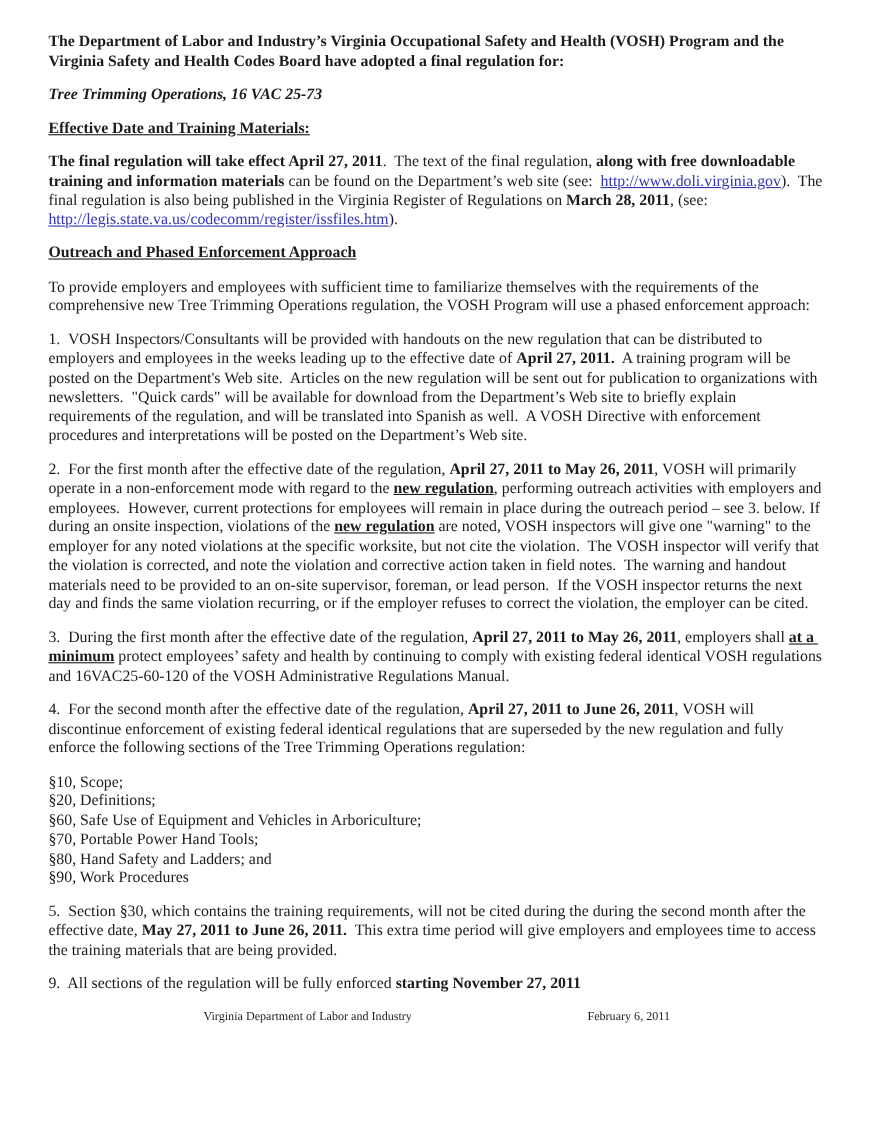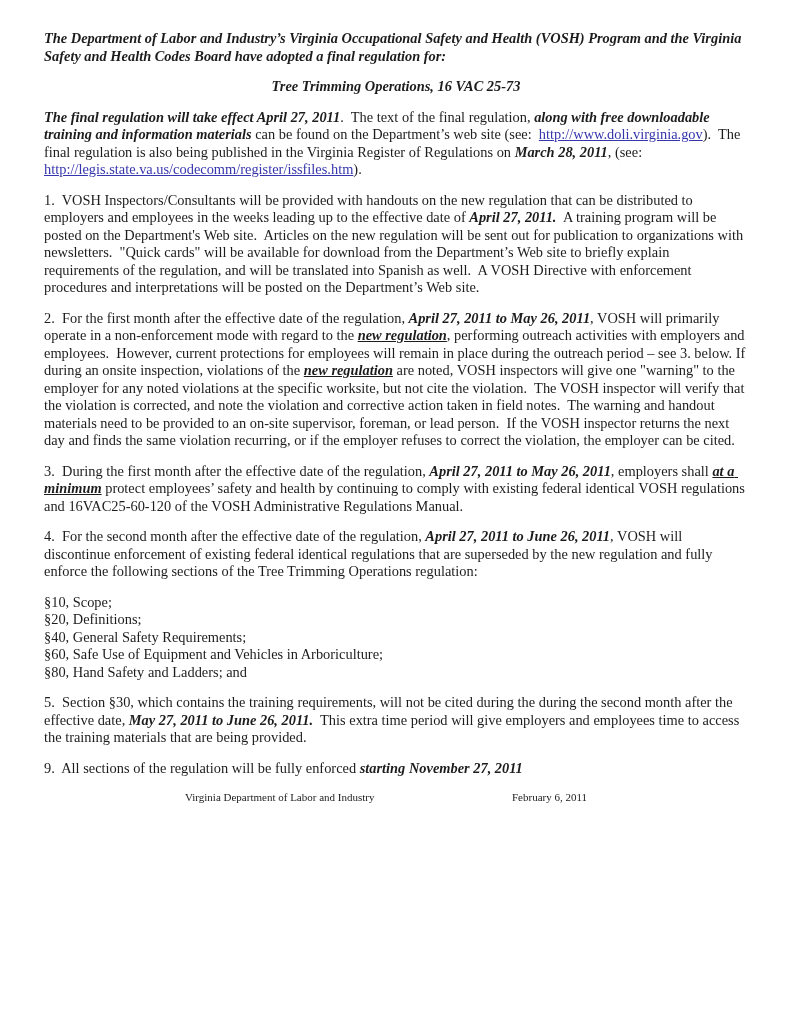--- a/index.html
+++ b/index.html
@@ -20,24 +20,23 @@
     font-family: "Liberation Serif", serif;
     font-size: 14.4px;
     line-height: 17.5px;
     color: var(--text-color, #1c1c1c);
     overflow: hidden;
   }
   .page p {
     margin: 0 0 13px 0;
     white-space: pre-wrap;
   }
-  .b { font-weight: bold; font-style: italic; }
+  .b { font-weight: bold; }
   .u { text-decoration: underline; }
   .title {
-    text-align: center;
     font-weight: bold;
     font-style: italic;
   }
   .heading {
     font-weight: bold;
     text-decoration: underline;
   }
   a.doc-link {
     color: var(--link-color, #3535ad);
     text-decoration: underline;
@@ -53,50 +52,54 @@
   }
   .footer {
     position: relative;
     margin-top: 10px;
     font-size: 11px;
     line-height: 14px;
     height: 14px;
     text-align: center;
   }
   .footer .left { position: absolute; left: 141px; }
-  .footer .right { position: absolute; left: 468px; }
+  .footer .right { position: absolute; left: 490px; }
 </style>
 </head>
 <body style="background: rgb(255, 255, 255);">
 
 <div class="page">
 
   <p><span class="b">The Department of Labor and Industry’s Virginia Occupational Safety and Health (VOSH) Program and the Virginia Safety and Health Codes Board have adopted a final regulation for:</span></p>
 
   <p class="title">Tree Trimming Operations, 16 VAC 25-73</p>
 
+  <p class="heading">Effective Date and Training Materials:</p>
 
   <p><span class="b">The final regulation will take effect April 27, 2011</span><span>.  The text of the final regulation, </span><span class="b">along with free downloadable training and information materials</span><span> can be found on the Department’s web site (see:  </span><a class="doc-link" href="#">http://www.doli.virginia.gov</a><span>).  The final regulation is also being published in the Virginia Register of Regulations on </span><span class="b">March 28, 2011</span><span>, (see: </span><a class="doc-link" href="#">http://legis.state.va.us/codecomm/register/issfiles.htm</a><span>).</span></p>
 
+  <p class="heading">Outreach and Phased Enforcement Approach</p>
 
+  <p><span>To provide employers and employees with sufficient time to familiarize themselves with the requirements of the comprehensive new Tree Trimming Operations regulation, the VOSH Program will use a phased enforcement approach:</span></p>
 
   <p><span>1.  VOSH Inspectors/Consultants will be provided with handouts on the new regulation that can be distributed to employers and employees in the weeks leading up to the effective date of </span><span class="b">April 27, 2011.</span><span>  A training program will be posted on the Department's Web site.  Articles on the new regulation will be sent out for publication to organizations with newsletters.  "Quick cards" will be available for download from the Department’s Web site to briefly explain requirements of the regulation, and will be translated into Spanish as well.  A VOSH Directive with enforcement procedures and interpretations will be posted on the Department’s Web site.</span></p>
 
   <p><span>2.  For the first month after the effective date of the regulation, </span><span class="b">April 27, 2011 to May 26, 2011</span><span>, VOSH will primarily operate in a non-enforcement mode with regard to the </span><span class="b u">new regulation</span><span>, performing outreach activities with employers and employees.  However, current protections for employees will remain in place during the outreach period – see 3. below. If during an onsite inspection, violations of the </span><span class="b u">new regulation</span><span> are noted, VOSH inspectors will give one "warning" to the employer for any noted violations at the specific worksite, but not cite the violation.  The VOSH inspector will verify that the violation is corrected, and note the violation and corrective action taken in field notes.  The warning and handout materials need to be provided to an on-site supervisor, foreman, or lead person.  If the VOSH inspector returns the next day and finds the same violation recurring, or if the employer refuses to correct the violation, the employer can be cited.</span></p>
 
   <p><span>3.  During the first month after the effective date of the regulation, </span><span class="b">April 27, 2011 to May 26, 2011</span><span>, employers shall </span><span class="b u">at a minimum</span><span> protect employees’ safety and health by continuing to comply with existing federal identical VOSH regulations and 16VAC25-60-120 of the VOSH Administrative Regulations Manual.</span></p>
 
   <p><span>4.  For the second month after the effective date of the regulation, </span><span class="b">April 27, 2011 to June 26, 2011</span><span>, VOSH will discontinue enforcement of existing federal identical regulations that are superseded by the new regulation and fully enforce the following sections of the Tree Trimming Operations regulation:</span></p>
 
   <div class="sections">
     <div>§10, Scope;</div>
     <div>§20, Definitions;</div>
-    <div>§40, General Safety Requirements;</div>
     <div>§60, Safe Use of Equipment and Vehicles in Arboriculture;</div>
+    <div>§70, Portable Power Hand Tools;</div>
     <div>§80, Hand Safety and Ladders; and</div>
+    <div>§90, Work Procedures</div>
   </div>
 
   <p><span>5.  Section §30, which contains the training requirements, will not be cited during the during the second month after the effective date, </span><span class="b">May 27, 2011 to June 26, 2011.</span><span>  This extra time period will give employers and employees time to access the training materials that are being provided.</span></p>
 
   <p><span>9.  All sections of the regulation will be fully enforced </span><span class="b">starting November 27, 2011</span></p>
 
   <div class="footer">
     <span class="left">Virginia Department of Labor and Industry</span>
     <span class="right">February 6, 2011</span>
   </div>

